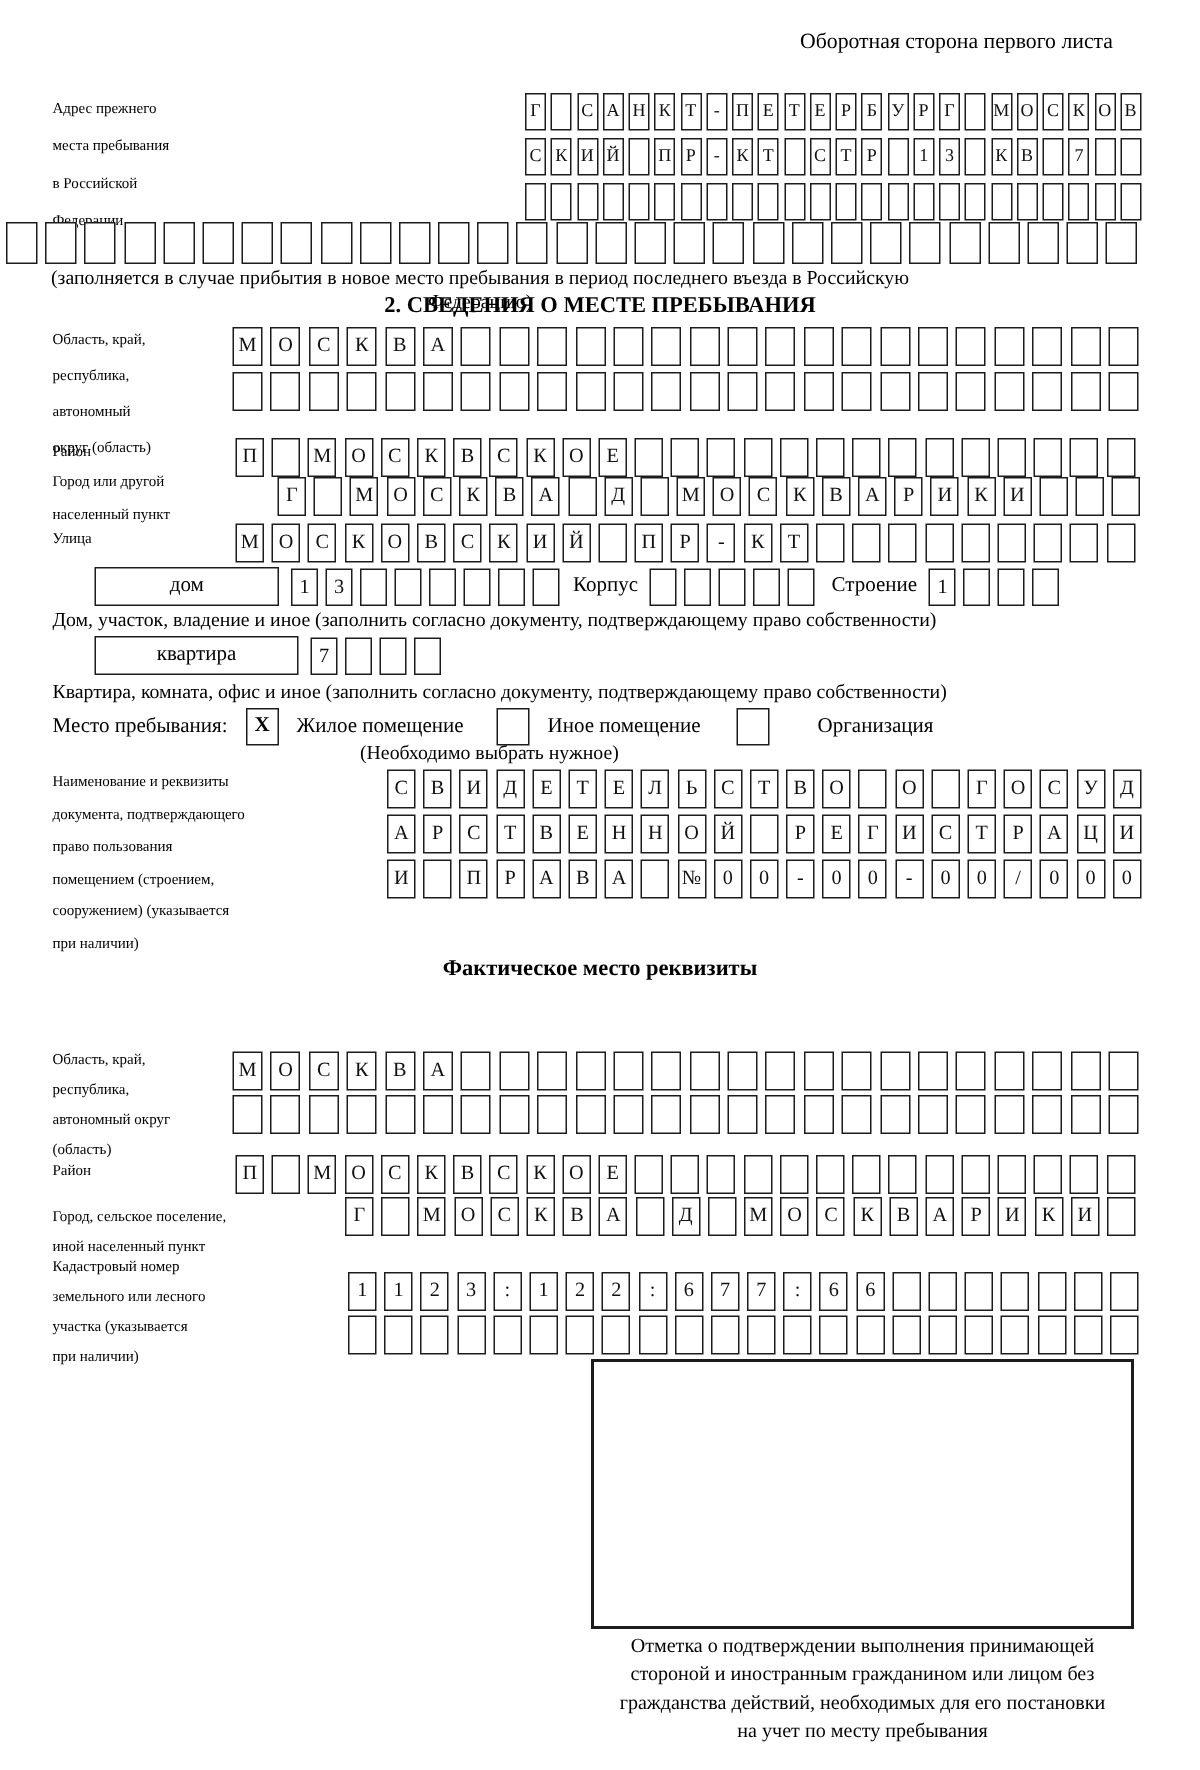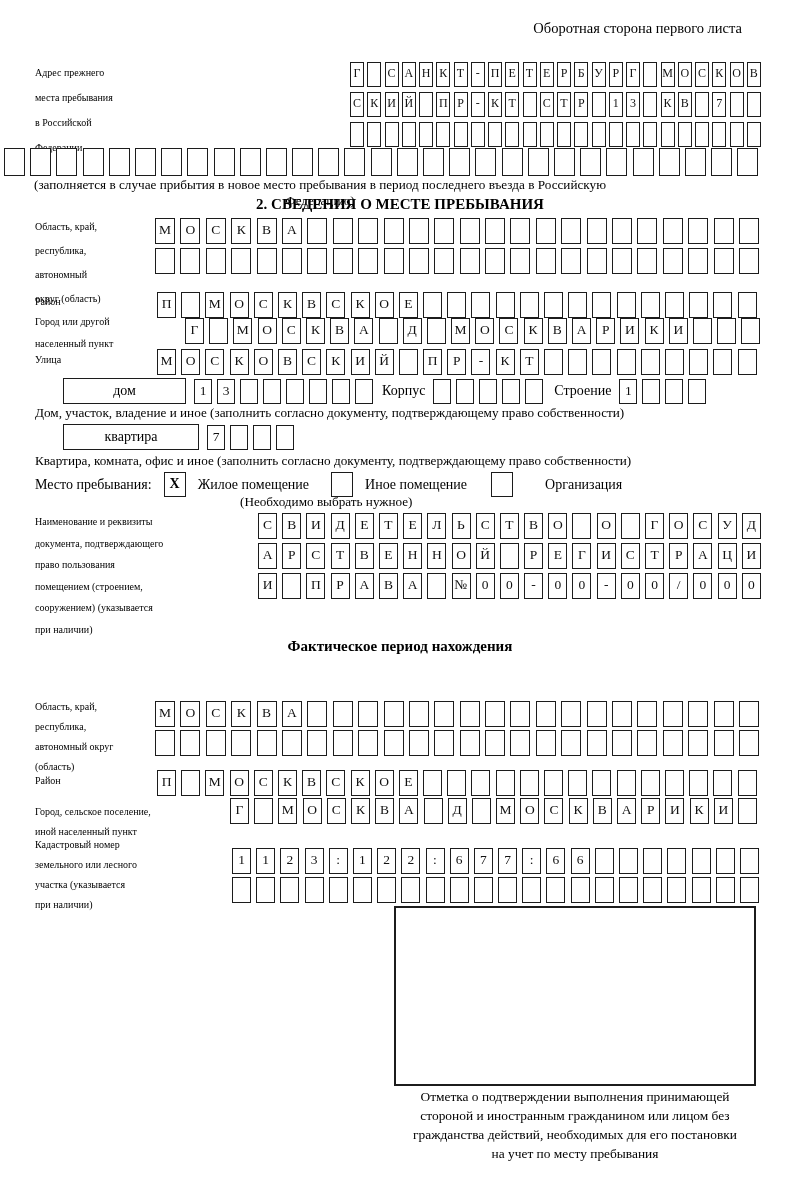--- a/index.html
+++ b/index.html
@@ -415,21 +415,21 @@
       <span class="cell">0</span>
       <span class="cell">-</span>
       <span class="cell">0</span>
       <span class="cell">0</span>
       <span class="cell">/</span>
       <span class="cell">0</span>
       <span class="cell">0</span>
       <span class="cell">0</span>
     </div>
 
-  <div class="h" style="top:638px;">Фактическое период нахождения</div>
+  <div class="h" style="top:638px;">Фактическое место реквизиты</div>
 
   <div class="lbl" style="left:35px;top:697px;line-height:20px;">Область, край,
 республика,
 автономный округ
 (область)</div>
   <div class="cellrow" style="left:155px;top:701px;">
       <span class="cell cm">М</span>
       <span class="cell cm">О</span>
       <span class="cell cm">С</span>
       <span class="cell cm">К</span>

